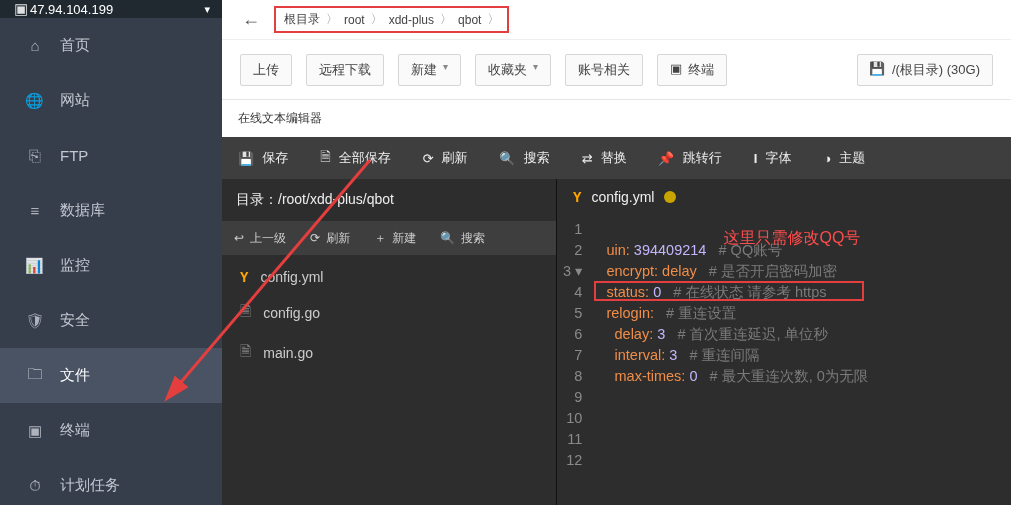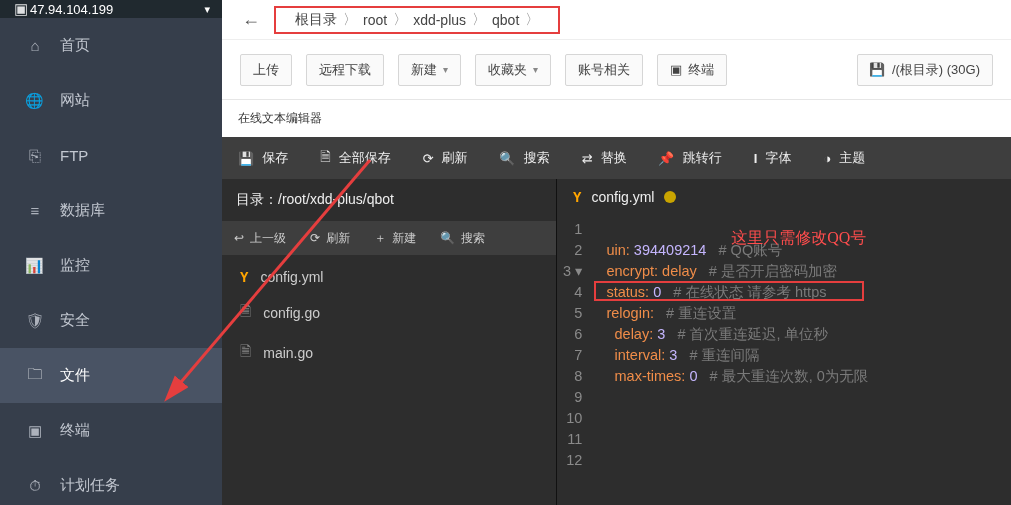--- a/index.html
+++ b/index.html
@@ -6,24 +6,24 @@
 body{width:1011px;height:505px;overflow:hidden;display:flex;background:#fff}
 .sidebar{width:222px;background:#363e4b;color:#c2c7d0;flex-shrink:0;display:flex;flex-direction:column}
 .srv{background:#20292f;height:22px;display:flex;align-items:center;padding:0 12px;color:#fff;font-size:13px}
 .srv .chv{margin-left:auto;font-size:11px}
 .nav-item{display:flex;align-items:center;height:55px;padding:0 26px;gap:16px;cursor:pointer;font-size:15px}
 .nav-item.active{background:#495364;color:#fff}
 .ic{width:18px;height:18px;display:inline-flex;align-items:center;justify-content:center;font-size:15px;opacity:.85}
 .main{flex:1;display:flex;flex-direction:column;overflow:hidden}
 .crumbbar{height:40px;display:flex;align-items:center;padding:0 12px;border-bottom:1px solid #eee}
 .back{font-size:18px;color:#555;padding:4px 8px;cursor:pointer}
-.bc{border:2px solid #e53e3e;padding:3px 19px;display:flex;align-items:center;gap:6px;font-size:14px;color:#444;margin-left:6px}
+.bc{border:2px solid #e53e3e;padding:3px 8px;display:flex;align-items:center;gap:6px;font-size:12px;color:#444;margin-left:6px}
 .sep{color:#888}
 .toolbar{height:60px;display:flex;align-items:center;gap:14px;padding:8px 18px;border-bottom:1px solid #e6e6e6}
-.tbtn{border:1px solid #d6d6d6;background:#fafafa;padding:6px 12px;font-size:13px;display:inline-flex;align-items:center;gap:6px;cursor:pointer;border-radius:2px;color:#444}
+.tbtn{border:1px solid #d6d6d6;background:#fafafa;padding:6px 12px;font-size:13px;display:inline-flex;gap:6px;cursor:pointer;border-radius:2px;color:#444}
 .tb-caret{font-size:10px;color:#888}
 .disk{margin-left:auto}
 .ed-title{padding:10px 16px;font-size:12px;color:#333}
 .editbar{background:#3e3e3e;color:#eee;height:42px;display:flex;align-items:center}
 .eb{padding:0 16px;display:flex;align-items:center;gap:8px;font-size:13px;cursor:pointer;height:100%}
 .lower{display:flex;flex:1;background:#2d2d2d;color:#ccc;overflow:hidden}
 .ftree{width:335px;display:flex;flex-direction:column;border-right:1px solid #111}
 .cwd{padding:12px 14px;font-size:14px;color:#eee}
 .tree-tb{background:#3e3e3e;height:34px;display:flex;align-items:center}
 .ttb{padding:0 12px;display:flex;align-items:center;gap:6px;font-size:12px;cursor:pointer;height:100%}
@@ -35,21 +35,21 @@
 .ylogo{color:#ffa500;font-weight:bold;font-family:monospace}
 .dirty{width:12px;height:12px;border-radius:50%;background:#c9a400;display:inline-block}
 .code-body{flex:1;display:flex;font-family:Consolas,monospace;font-size:14.5px;line-height:21px;position:relative;background:#2d2d2d}
 .gutter{background:#2d2d2d;color:#8a8a8a;text-align:right;padding:4px 10px 4px 6px;user-select:none}
 .lines{padding:4px 6px;position:relative}
 .c-cm{color:#7a7a7a}
 .c-key{color:#f08d49}
 .c-str{color:#a9dc76}
 .c-num{color:#c4b5fd}
 .c-bool{color:#f08d49}
-.ann{position:absolute;right:8px;top:12px;color:#ff4d4d;font-size:16px;font-family:Liberation Serif, serif}
+.ann{position:absolute;right:14px;top:12px;color:#ff4d4d;font-size:16px;font-family:Liberation Sans, sans-serif}
 .hl-box{position:absolute;border:2px solid #e53e3e;pointer-events:none}
 .arrow{position:absolute;left:160px;top:150px;pointer-events:none}
 </style>
 </head>
 <body>
 
 <div class="sidebar">
   <div class="srv">
     <span class="ic">▣</span>
     <span>47.94.104.199</span>

